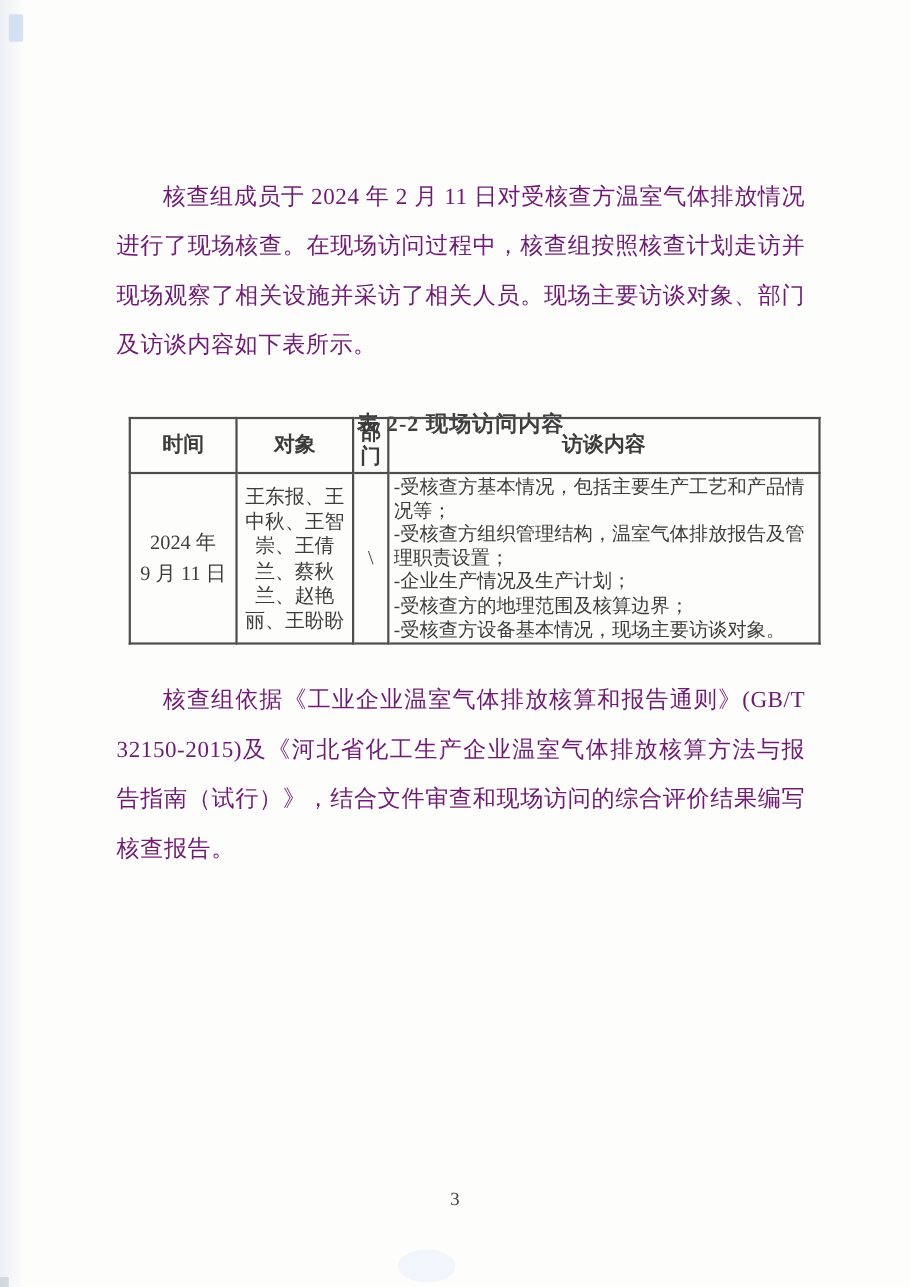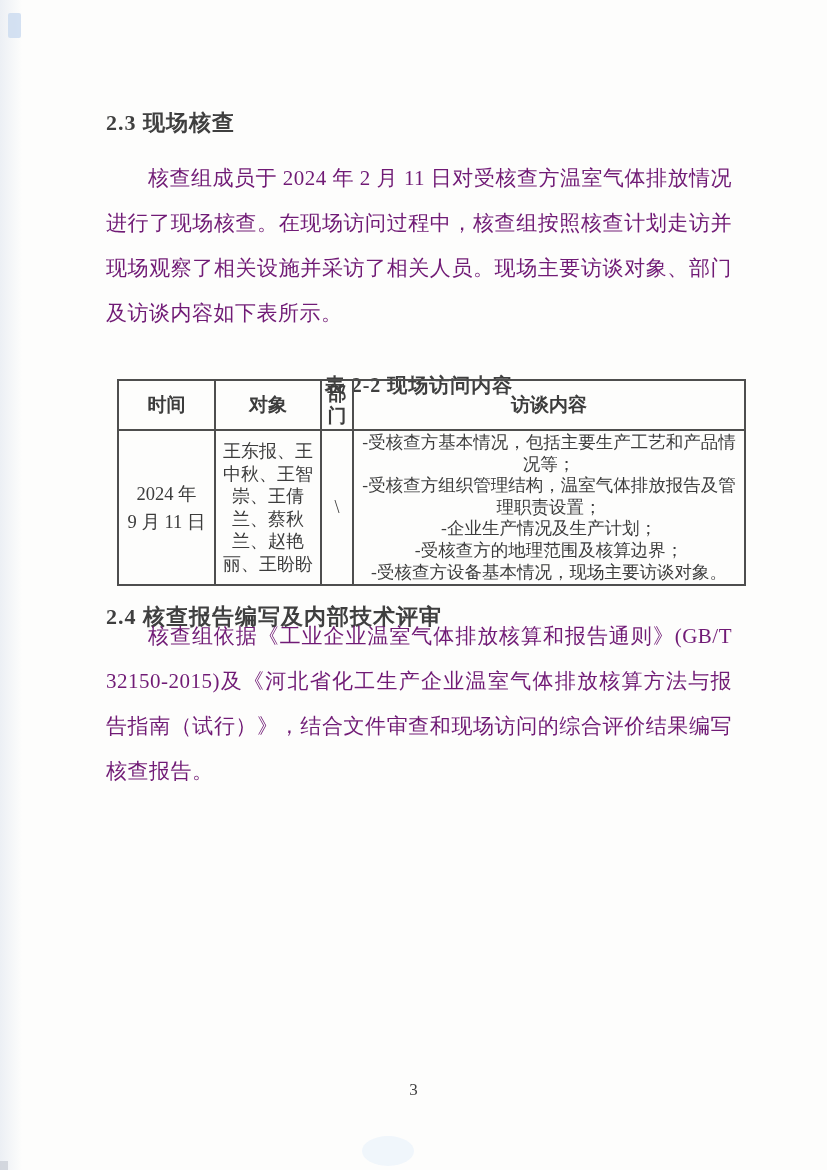--- a/index.html
+++ b/index.html
@@ -130,21 +130,21 @@
     padding: 0 7px;
     font-family: Liberation Serif, serif;
   }
   .cell-dept {
     text-align: center;
     font-size: 18px;
   }
   .cell-topics {
     font-size: 17.5px;
     line-height: 21.6px;
-    text-align: center;
+    text-align: left;
     padding: 2px 6px;
     vertical-align: middle;
   }
 
   .page-number {
     position: absolute;
     left: 0; top: 1080px;
     width: 827px;
     text-align: center;
     font-size: 17px;
@@ -154,21 +154,20 @@
 </head>
 <body>
 
 <div class="page">
 
   <div class="edge-strip"></div>
   <div class="corner-chip"></div>
   <div class="bottom-smudge"></div>
   <div class="corner-mark"></div>
 
-  <div class="heading heading-23">2.3 现场核查</div>
 
   <div class="para para-23">核查组成员于 2024 年 2 月 11 日对受核查方温室气体排放情况进行了现场核查。在现场访问过程中，核查组按照核查计划走访并现场观察了相关设施并采访了相关人员。现场主要访谈对象、部门及访谈内容如下表所示。</div>
 
   <div class="table-caption">表 2-2 现场访问内容</div>
 
   <table class="visit-table">
     <colgroup>
       <col class="col-time">
       <col class="col-obj">
       <col class="col-dept">
@@ -194,20 +193,19 @@
             <div>-受核查方基本情况，包括主要生产工艺和产品情况等；</div>
             <div>-受核查方组织管理结构，温室气体排放报告及管理职责设置；</div>
             <div>-企业生产情况及生产计划；</div>
             <div>-受核查方的地理范围及核算边界；</div>
             <div>-受核查方设备基本情况，现场主要访谈对象。</div>
           </td>
       </tr>
     </tbody>
   </table>
 
-  <div class="heading heading-24">2.4 核查报告编写及内部技术评审</div>
 
   <div class="para para-24a">核查组依据《工业企业温室气体排放核算和报告通则》(GB/T 32150-2015)及《河北省化工生产企业温室气体排放核算方法与报告指南（试行）》，结合文件审查和现场访问的综合评价结果编写核查报告。</div>
 
 
   <div class="page-number">3</div>
 
 </div>
 
 </body></html>

